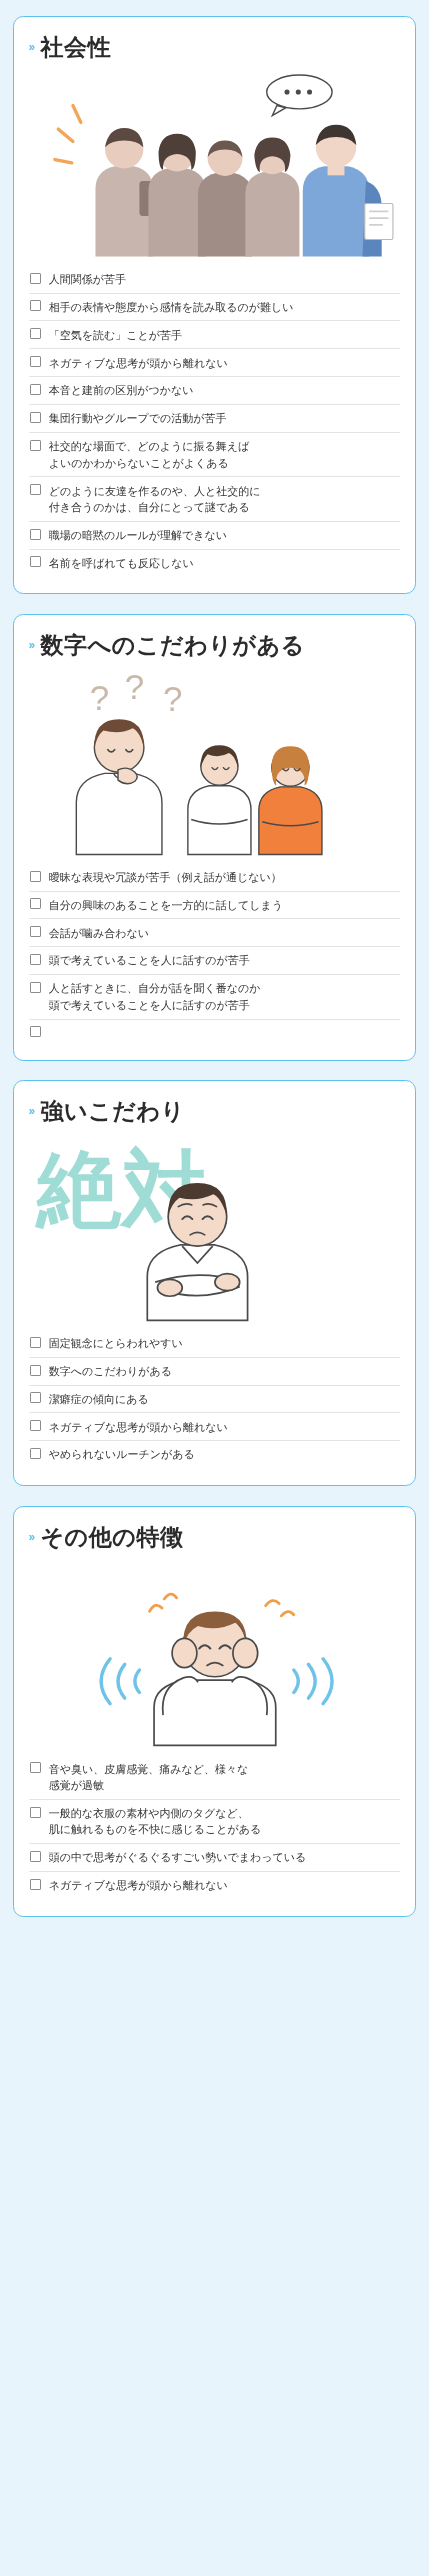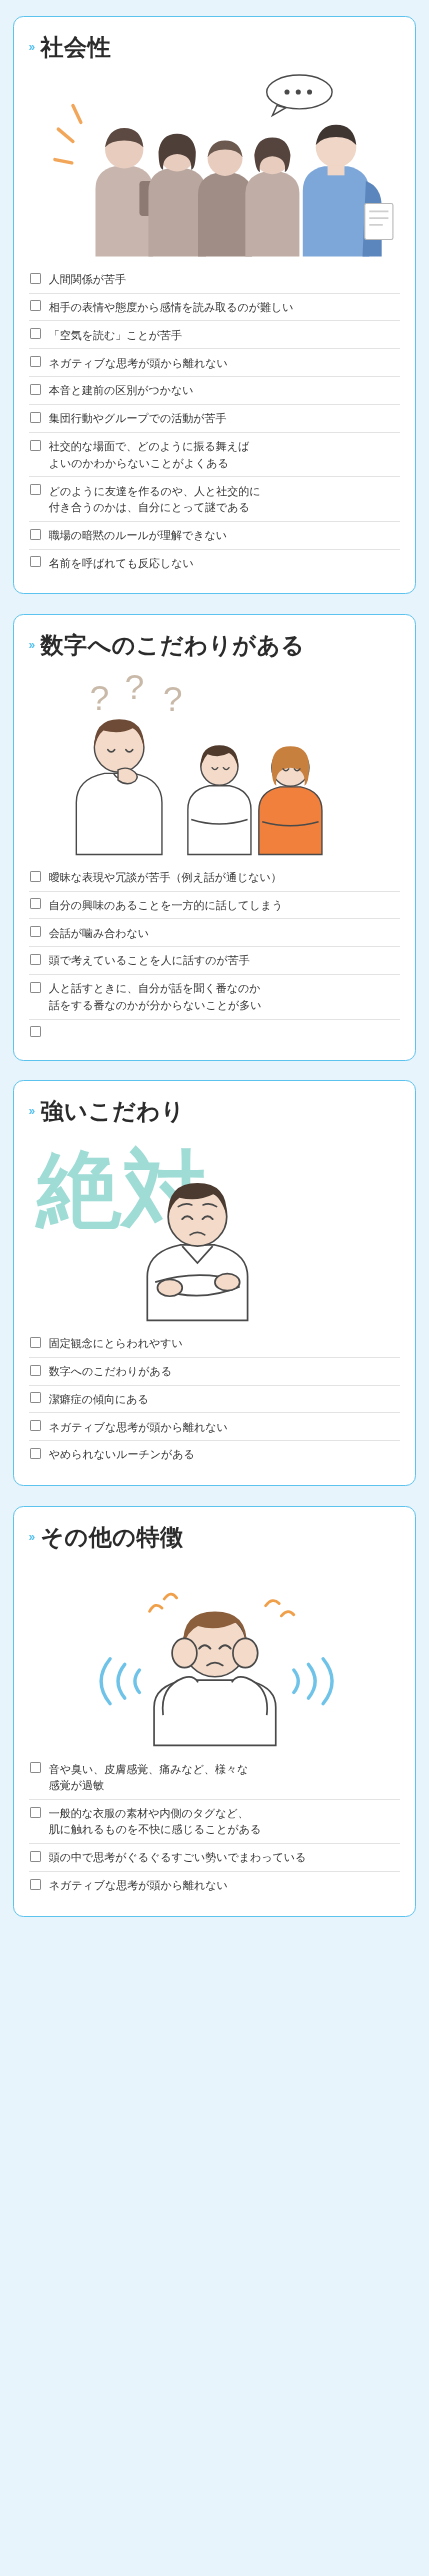--- a/index.html
+++ b/index.html
@@ -210,21 +210,21 @@
         <span class="box"></span>
         <span class="item-text">会話が噛み合わない</span>
       </div>
     <div class="item">
         <span class="box"></span>
         <span class="item-text">頭で考えていることを人に話すのが苦手</span>
       </div>
     <div class="item">
         <span class="box"></span>
         <span class="item-text">人と話すときに、自分が話を聞く番なのか
-話をする番なのかが分からないことが多い</span>
+頭で考えていることを人に話すのが苦手</span>
       </div>
     <div class="item">
         <span class="box"></span>
       </div>
   </div>
 </div>
 
 <div class="card">
   <div class="card-header">
     <span class="chev">››</span>

